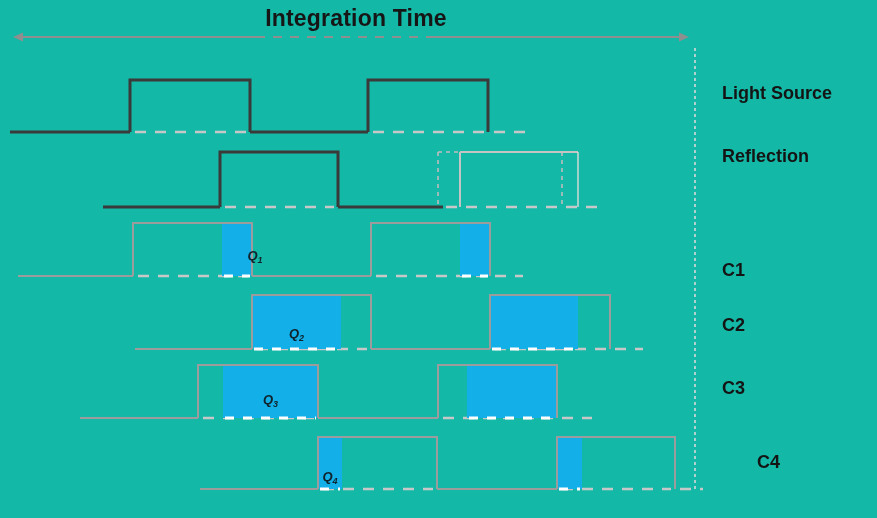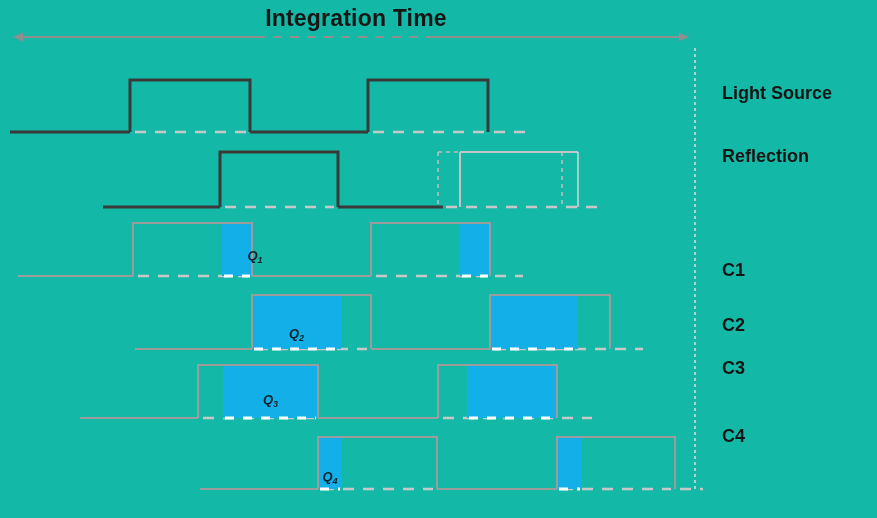--- a/index.html
+++ b/index.html
@@ -102,18 +102,18 @@
       <path d="M 318 489 L 318 437 L 437 437 L 437 489" fill="none" stroke="#9C9C9C" stroke-width="2"></path>
       <path d="M 557 489 L 557 437 L 675 437 L 675 489" fill="none" stroke="#9C9C9C" stroke-width="2"></path>
     </svg>
   <div id="labels">
       <div class="row-label" style="top: 93px;">Light Source</div>
       <div class="row-label" style="top: 156px;">Reflection</div>
       <div class="row-label" style="top: 241px; margin-top: 29px;">C1</div>
       <div class="q-label" style="left: 255px; top: 251.09px; margin-top: 6px;"><span>Q</span><sub>1</sub></div>
       <div class="row-label" style="top: 305px; margin-top: 20px;">C2</div>
       <div class="q-label" style="left: 296.5px; top: 335px;"><span>Q</span><sub>2</sub></div>
-      <div class="row-label" style="top: 368px;">C3</div>
+      <div class="row-label" style="top: 388px;">C3</div>
       <div class="q-label" style="left: 270.5px; top: 401px;"><span>Q</span><sub>3</sub></div>
-      <div class="row-label" style="top: 436px;">C4</div>
+      <div class="row-label" style="top: 462px; margin-left: 35px;">C4</div>
       <div class="q-label" style="left: 330px; top: 464.56px; margin-top: 13px;"><span>Q</span><sub>4</sub></div>
     </div>
 </div>
 
 </body></html>

